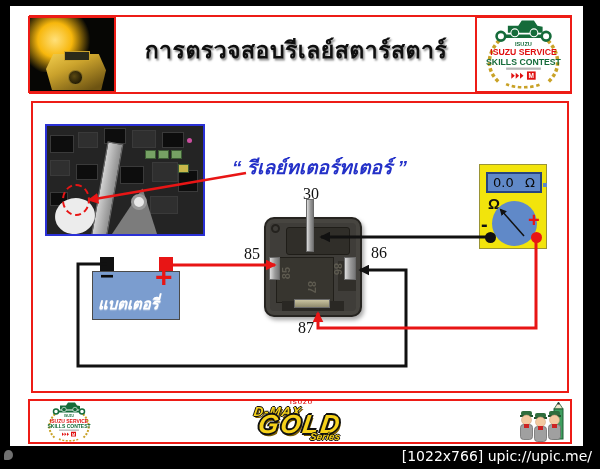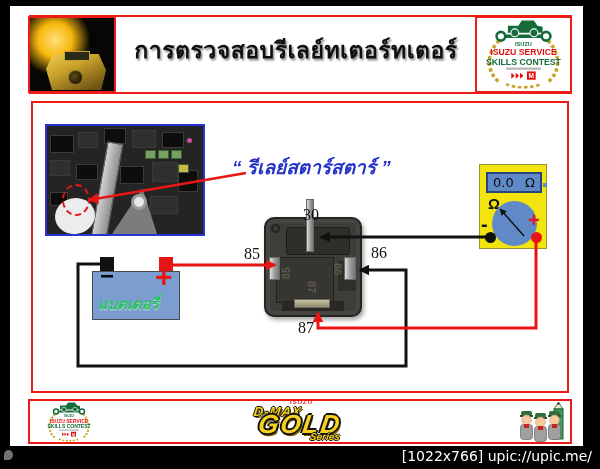--- a/index.html
+++ b/index.html
@@ -53,21 +53,21 @@
   .r-right { left:72px; top:42px; width:18px; height:30px; background:#312f2a; }
   .r-bot { left:16px; top:82px; width:62px; height:10px; background:#2a2824; }
   .molded { position:absolute; font-size:11px; color:#5e5b50; font-weight:bold; }
   .pin { position:absolute; background:linear-gradient(90deg,#ddd,#999 55%,#777); border:1px solid #6a6a6a; }
   .pin87 { background:linear-gradient(#c9c3a0,#8f8a6c); }
   .pin-label { position:absolute; font-family:"Liberation Serif",serif; font-size:16px; color:#111; text-align:center; }
 
   .battery { left:92px; top:271px; width:88px; height:49px; background:#7b9dcf; border:1px solid #4a4a4a; }
   .bat-term { position:absolute; width:14px; height:15px; }
   .bat-label { left:98px; top:292px; width:80px; font-size:15px; font-weight:bold; font-style:italic;
-          color:#22c55e; text-shadow:0 1px 1px rgba(255,255,255,.65); }
+          color:#ffffff; text-shadow:0 1px 1px rgba(255,255,255,.65); }
   .bat-minus { left:100px; top:264px; font-size:24px; font-weight:bold; color:#0a0a0a; line-height:1; }
   .bat-plus { left:155px; top:262px; font-size:30px; font-weight:bold; color:#e81515; line-height:1; }
 
   .meter { left:479px; top:164px; width:68px; height:85px; background:#f2e40c; border:1px solid #9a9436; }
   .m-display { left:6px; top:7px; width:56px; height:21px; background:#6089c8; border:2px solid #27447e;
           display:flex; justify-content:space-between; align-items:center; padding:0 5px;
           font-size:13px; color:#0a0a0a; font-family:"DejaVu Sans",sans-serif; }
   .m-omega { left:8px; top:30px; font-size:15px; font-weight:bold; color:#111; }
   .m-dial { left:12px; top:36px; width:45px; height:45px; border-radius:50%; background:#6089c8; }
   .m-minus { left:1px; top:48px; font-size:20px; font-weight:bold; color:#111; }
@@ -104,21 +104,21 @@
 
   <div class="abs header-box"></div>
 
   <div class="abs gold-photo">
     <div class="abs glow"></div>
     <div class="abs gold-part"></div>
     <div class="abs gold-plate"></div>
     <div class="abs gold-hole"></div>
   </div>
 
-  <div class="abs page-title">การตรวจสอบรีเลย์ทเตอร์ทเตอร์</div>
+  <div class="abs page-title">การตรวจสอบรีเลย์สตาร์สตาร์</div>
 
   <div class="abs logo-box">
     <svg viewBox="0 0 100 84">
       <path d="M22,26 C8,40 6,60 22,74" fill="none" stroke="#c9a227" stroke-width="4" stroke-dasharray="4 3"></path>
       <path d="M78,26 C92,40 94,60 78,74" fill="none" stroke="#c9a227" stroke-width="4" stroke-dasharray="4 3"></path>
       <path d="M30,76 C40,81 60,81 70,76" fill="none" stroke="#c9a227" stroke-width="3" stroke-dasharray="4 3"></path>
       <line x1="24" y1="21" x2="76" y2="21" stroke="#156b3a" stroke-width="4"></line>
       <circle cx="24" cy="21" r="5" fill="#fff" stroke="#156b3a" stroke-width="3"></circle>
       <circle cx="76" cy="21" r="5" fill="#fff" stroke="#156b3a" stroke-width="3"></circle>
       <path d="M32,17 L32,9 L44,9 L48,3 L62,3 L66,9 L72,10 L72,17 Z" fill="#156b3a"></path>
@@ -156,38 +156,38 @@
     <div class="abs fuse" style="left:124px;top:24px"></div>
     <div class="abs fuse" style="left:131px;top:38px;background:#c8b84a"></div>
     <div class="abs pinkdot"></div>
     <div class="abs bracket"></div>
     <div class="abs plate"></div>
     <div class="abs hole"></div>
     <div class="abs blob"></div>
     <div class="abs dashed-circle"></div>
   </div>
 
-  <div class="abs blue-label">“ รีเลย์สตาร์สตาร์ ”</div>
+  <div class="abs blue-label">“ รีเลย์ทเตอร์ทเตอร์ ”</div>
 
   <div class="abs relay-body">
     <div class="abs r-circ"></div>
     <div class="abs r-top"></div>
     <div class="abs r-mid"></div>
     <div class="abs r-right"></div>
     <div class="abs r-bot"></div>
     <span class="molded" style="left:14px;top:48px;transform:rotate(-90deg)">85</span>
     <span class="molded" style="left:66px;top:44px;transform:rotate(90deg)">86</span>
     <span class="molded" style="left:40px;top:62px;transform:rotate(90deg)">87</span>
   </div>
   <div class="abs pin" style="left:306px;top:199px;width:8px;height:53px"></div>
   <div class="abs pin" style="left:269px;top:257px;width:11px;height:23px"></div>
   <div class="abs pin" style="left:344px;top:257px;width:12px;height:23px"></div>
   <div class="abs pin pin87" style="left:294px;top:299px;width:36px;height:9px"></div>
 
-  <div class="abs pin-label" style="left:298px;top:206px;width:26px">30</div>
+  <div class="abs pin-label" style="left:298px;top:185px;width:26px">30</div>
   <div class="abs pin-label" style="left:239px;top:245px;width:26px">85</div>
   <div class="abs pin-label" style="left:366px;top:244px;width:26px">86</div>
   <div class="abs pin-label" style="left:292px;top:319px;width:28px">87</div>
 
   <div class="abs bat-term" style="left:100px;top:257px;background:#111"></div>
   <div class="abs bat-term" style="left:159px;top:257px;background:#e81515"></div>
   <div class="abs battery"></div>
   <div class="abs bat-minus">−</div>
   <div class="abs bat-plus">+</div>
   <div class="abs bat-label">แบตเตอรี่</div>

